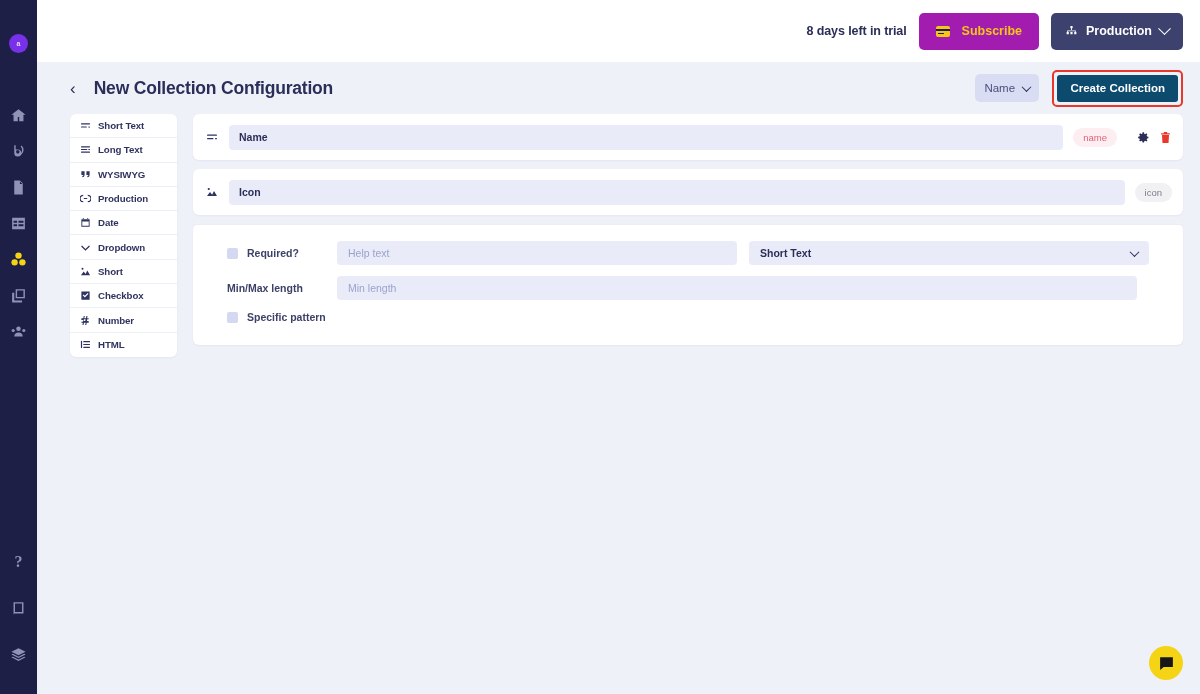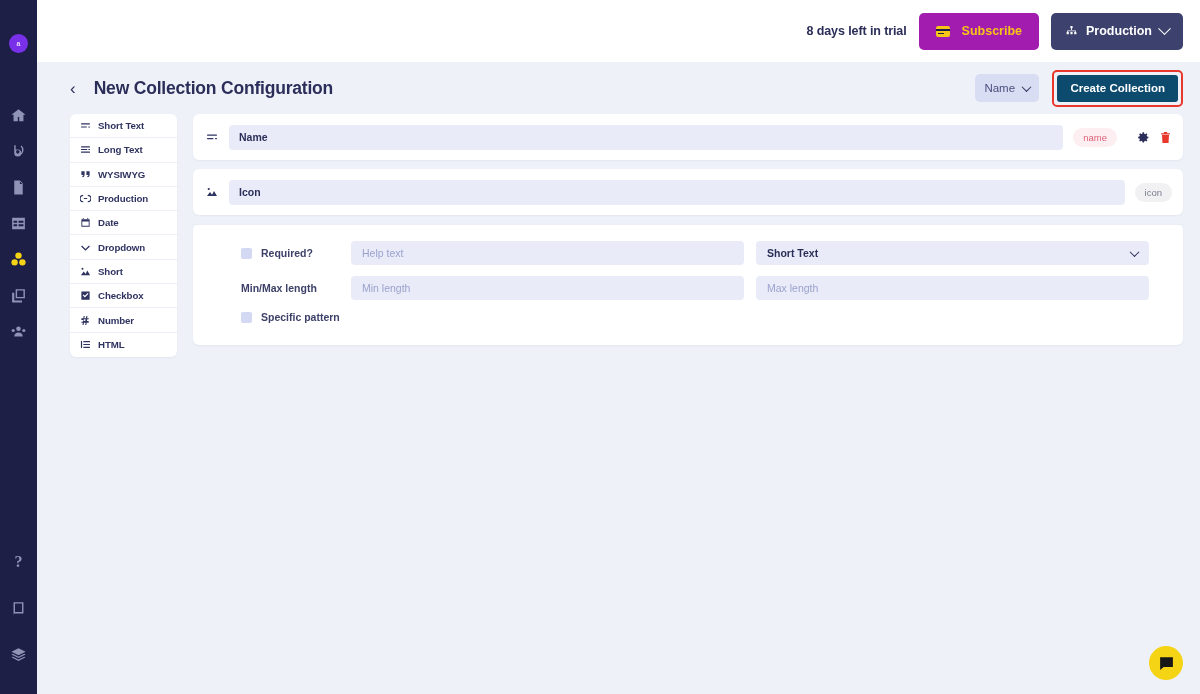--- a/index.html
+++ b/index.html
@@ -132,21 +132,21 @@
   .slug-badge.plain  { background: #f1f0f2; color: #7b7e90; }
   .row-actions { margin-left: auto; display: flex; align-items: center; gap: 9px; padding-left: 10px; }
   .gear-btn, .trash-btn { background: none; border: none; cursor: pointer; padding: 0; display: flex; }
   .gear-btn svg { width: 13px; height: 13px; fill: #2b2e58; }
   .trash-btn svg { width: 13px; height: 13px; fill: #e8382b; }
 
   
   .settings { border-top: 1px solid #eceef6; padding: 16px 34px 22px 34px; }
   .srow { display: flex; align-items: center; gap: 0; margin-bottom: 11px; }
   .srow:last-child { margin-bottom: 0; }
-  .slabel { width: 110px; flex: 0 0 110px; font-size: 10.5px; color: #3d4168; font-weight: bold; display: flex; align-items: center; gap: 9px; margin-left: 14px; }
+  .slabel { width: 110px; flex: 0 0 110px; font-size: 10.5px; color: #3d4168; font-weight: bold; display: flex; align-items: center; gap: 9px; }
   .cbox { width: 11px; height: 11px; background: #d3d9f3; border-radius: 2px; flex: 0 0 11px; cursor: pointer; }
   .sinput {
     flex: 1; height: 24px; background: #e9ecf8; border: none; border-radius: 4px;
     padding: 0 11px; font-size: 10.5px; color: #2b2e58; font-family: inherit; min-width: 0;
   }
   .sinput::placeholder { color: #9ba2cd; }
   .sgap { width: 12px; flex: 0 0 12px; }
   .sselect {
     flex: 1; height: 24px; background: #e9ecf8; border-radius: 4px;
     padding: 0 11px; font-size: 10.5px; color: #2b2e58; font-weight: bold;
@@ -392,21 +392,20 @@
               <span class="sselect">
                 <span>Short Text</span>
                 <span class="chev2"></span>
               </span>
             </div>
 
             <div class="srow">
               <span class="slabel">Min/Max length</span>
               <input class="sinput" placeholder="Min length" style="">
               <span class="sgap"></span>
-              <input class="sinput" placeholder="Max length" style="">
             </div>
 
             <div class="srow">
               <span class="slabel">
                 <span class="cbox"></span>
                 <span>Specific pattern</span>
               </span>
             </div>
           </div>
         </div>

